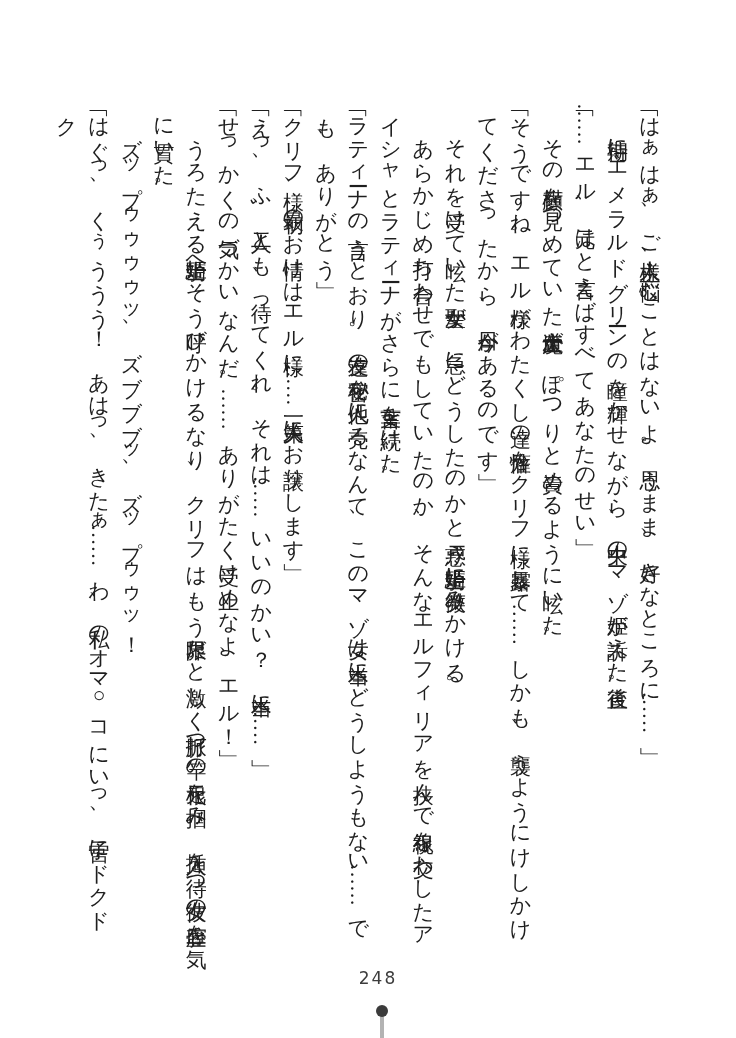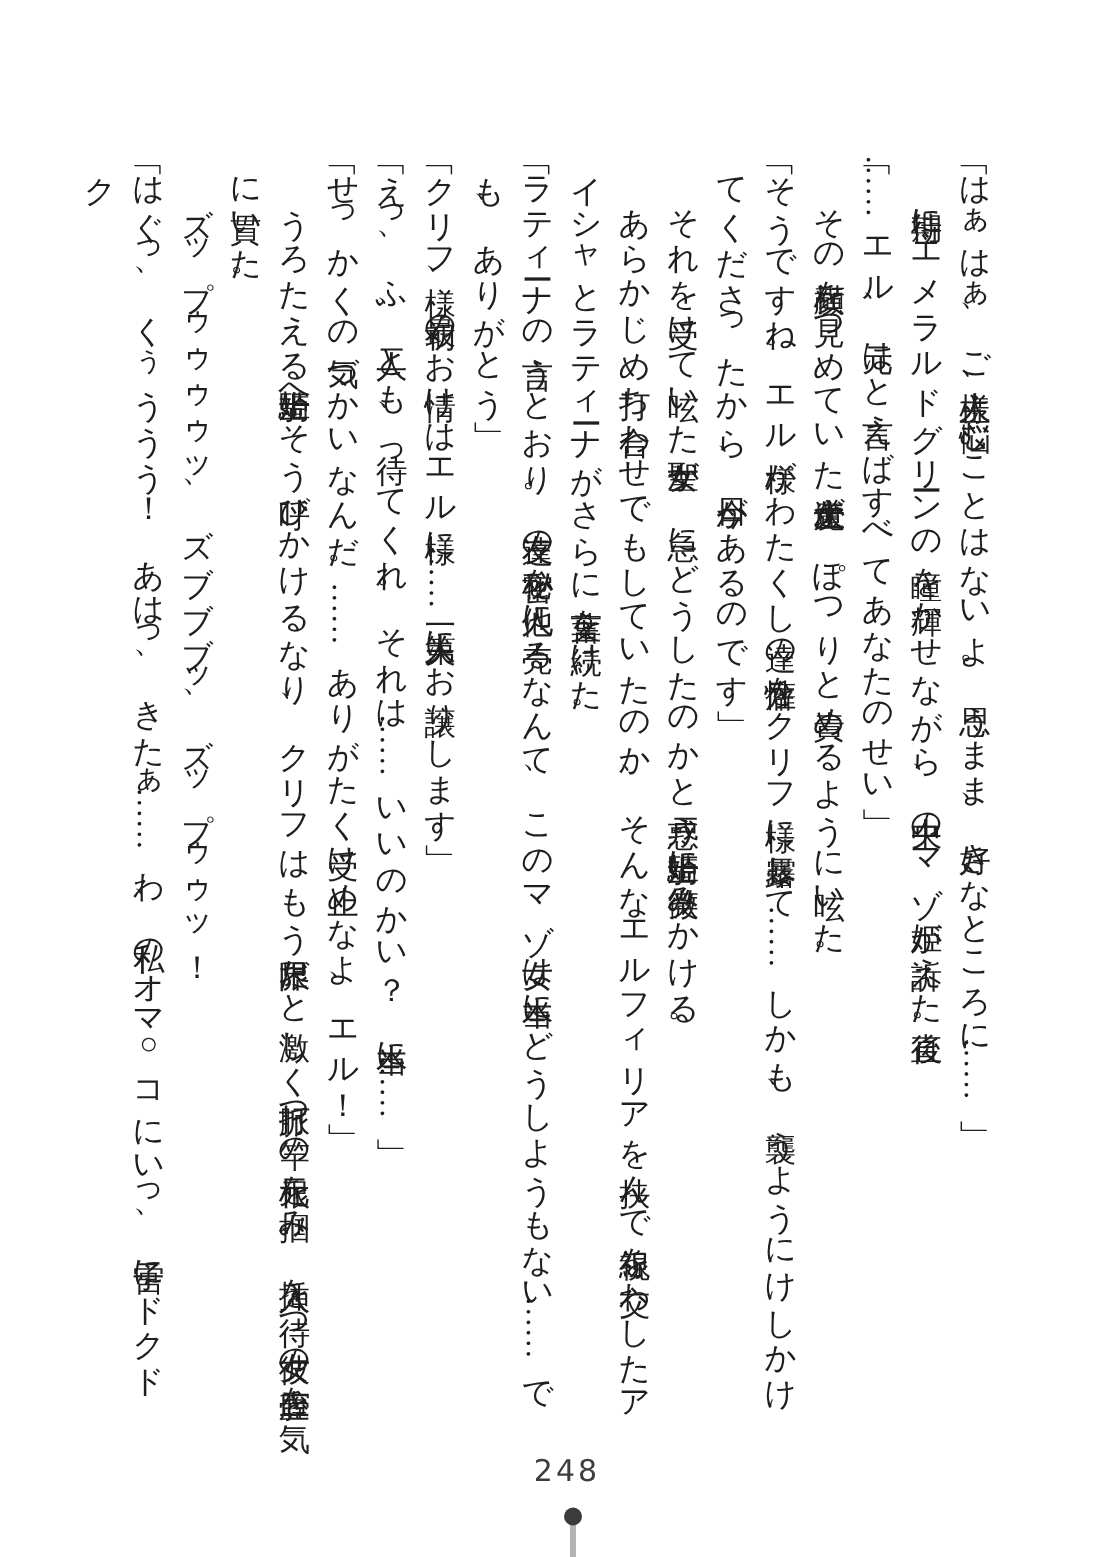--- a/index.html
+++ b/index.html
@@ -42,21 +42,21 @@
   }
   .page-footer {
     position: absolute;
     top: 968px;
     left: 20px;
     width: 716px;
     text-align: center;
   }
   .page-num {
     font-family: "DejaVu Sans", "Liberation Sans", sans-serif;
-    font-size: 20px;
+    font-size: 17px;
     letter-spacing: 2px;
     color: #3d3d3d;
   }
   .slider-track {
     position: absolute;
     left: 380px;
     top: 1010px;
     width: 4px;
     height: 28px;
     background: #b3b3b3;

